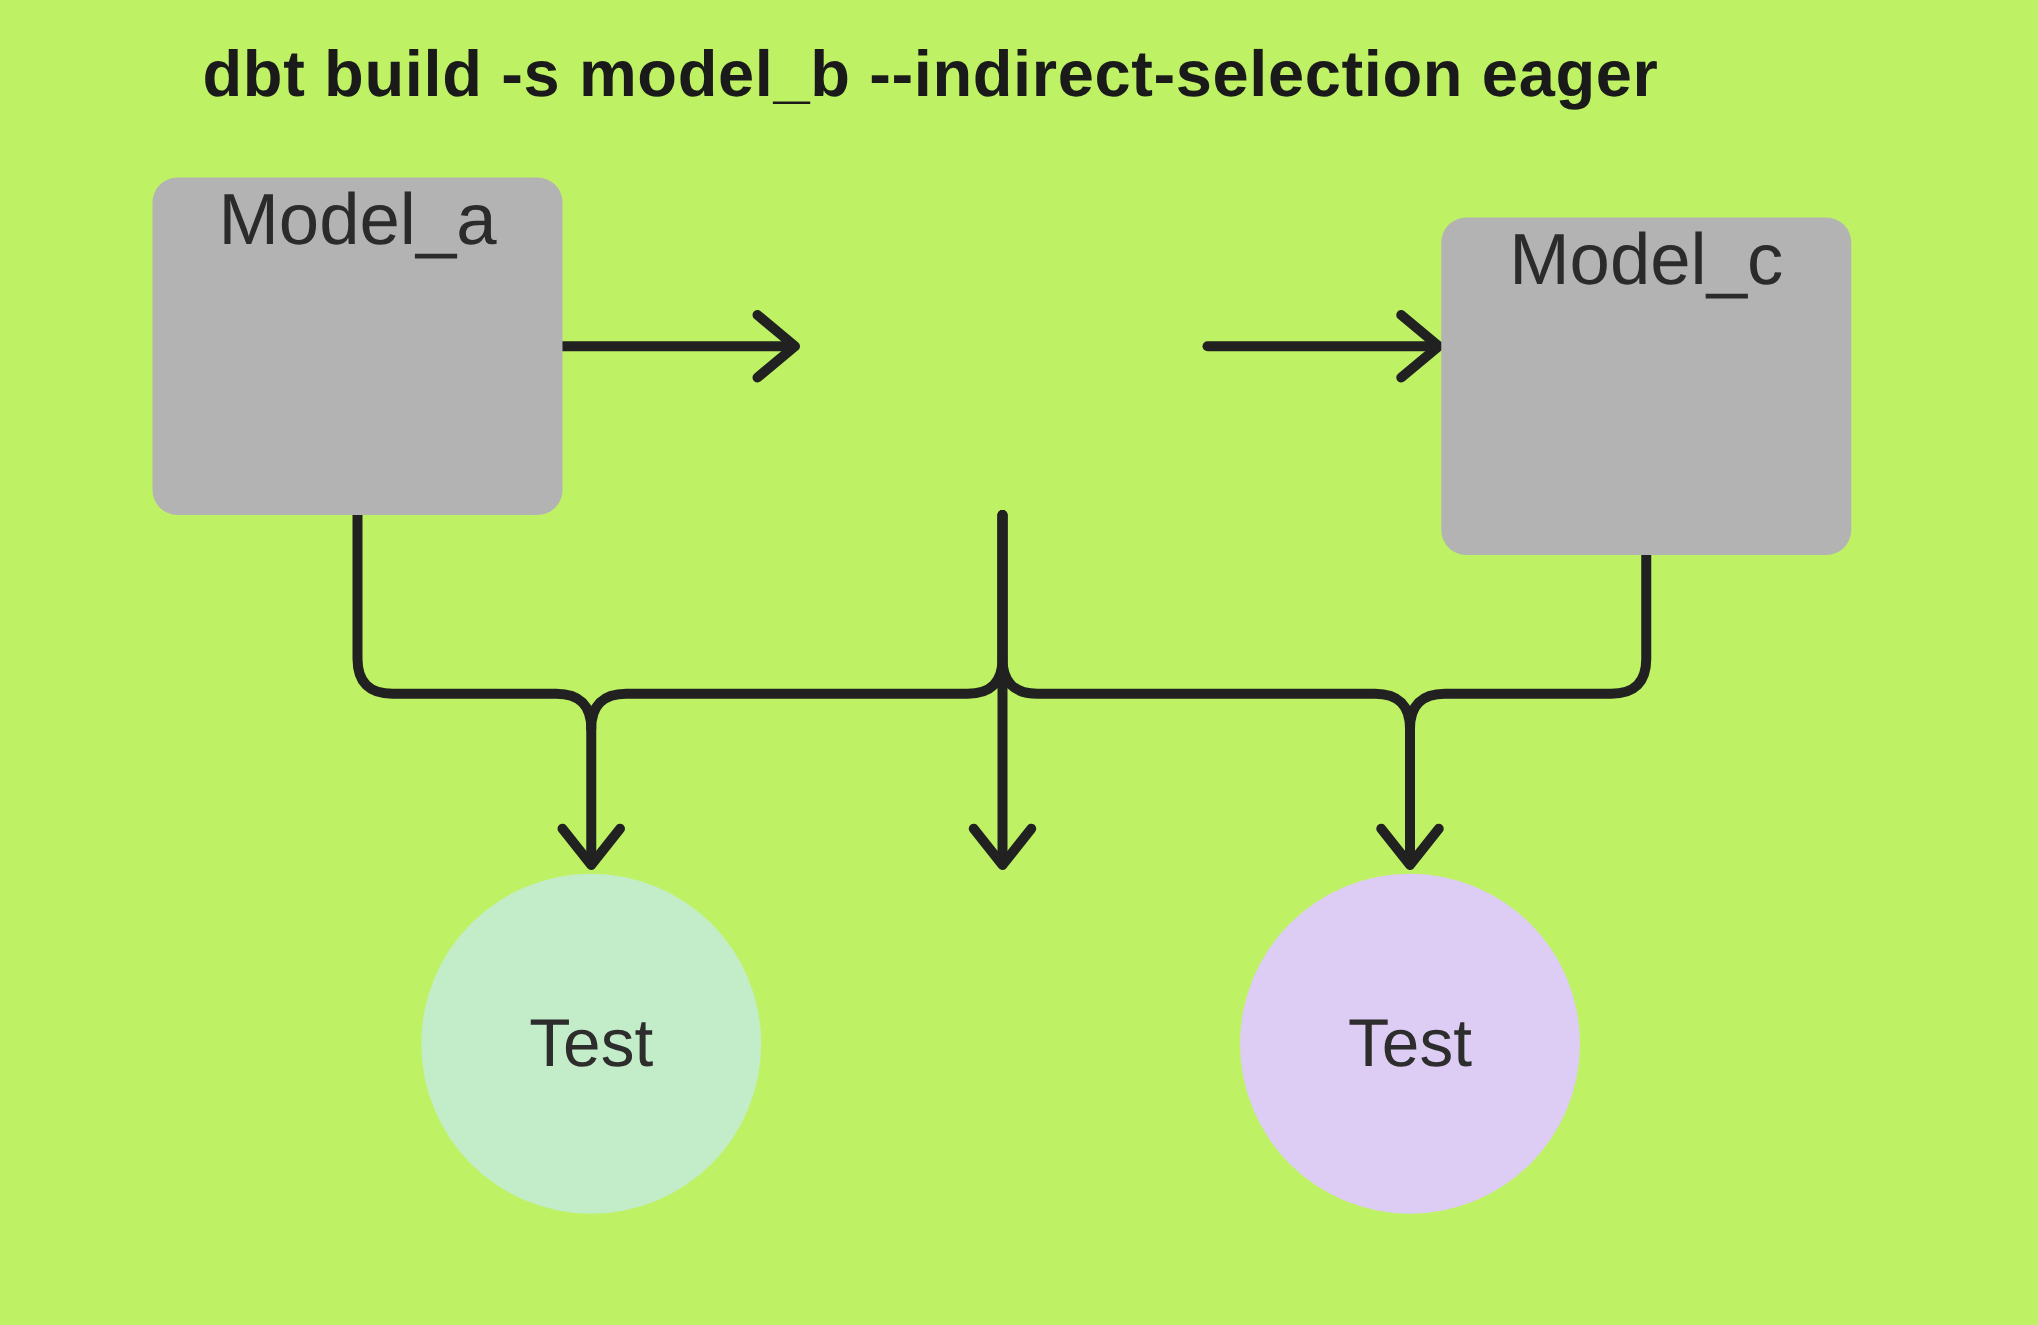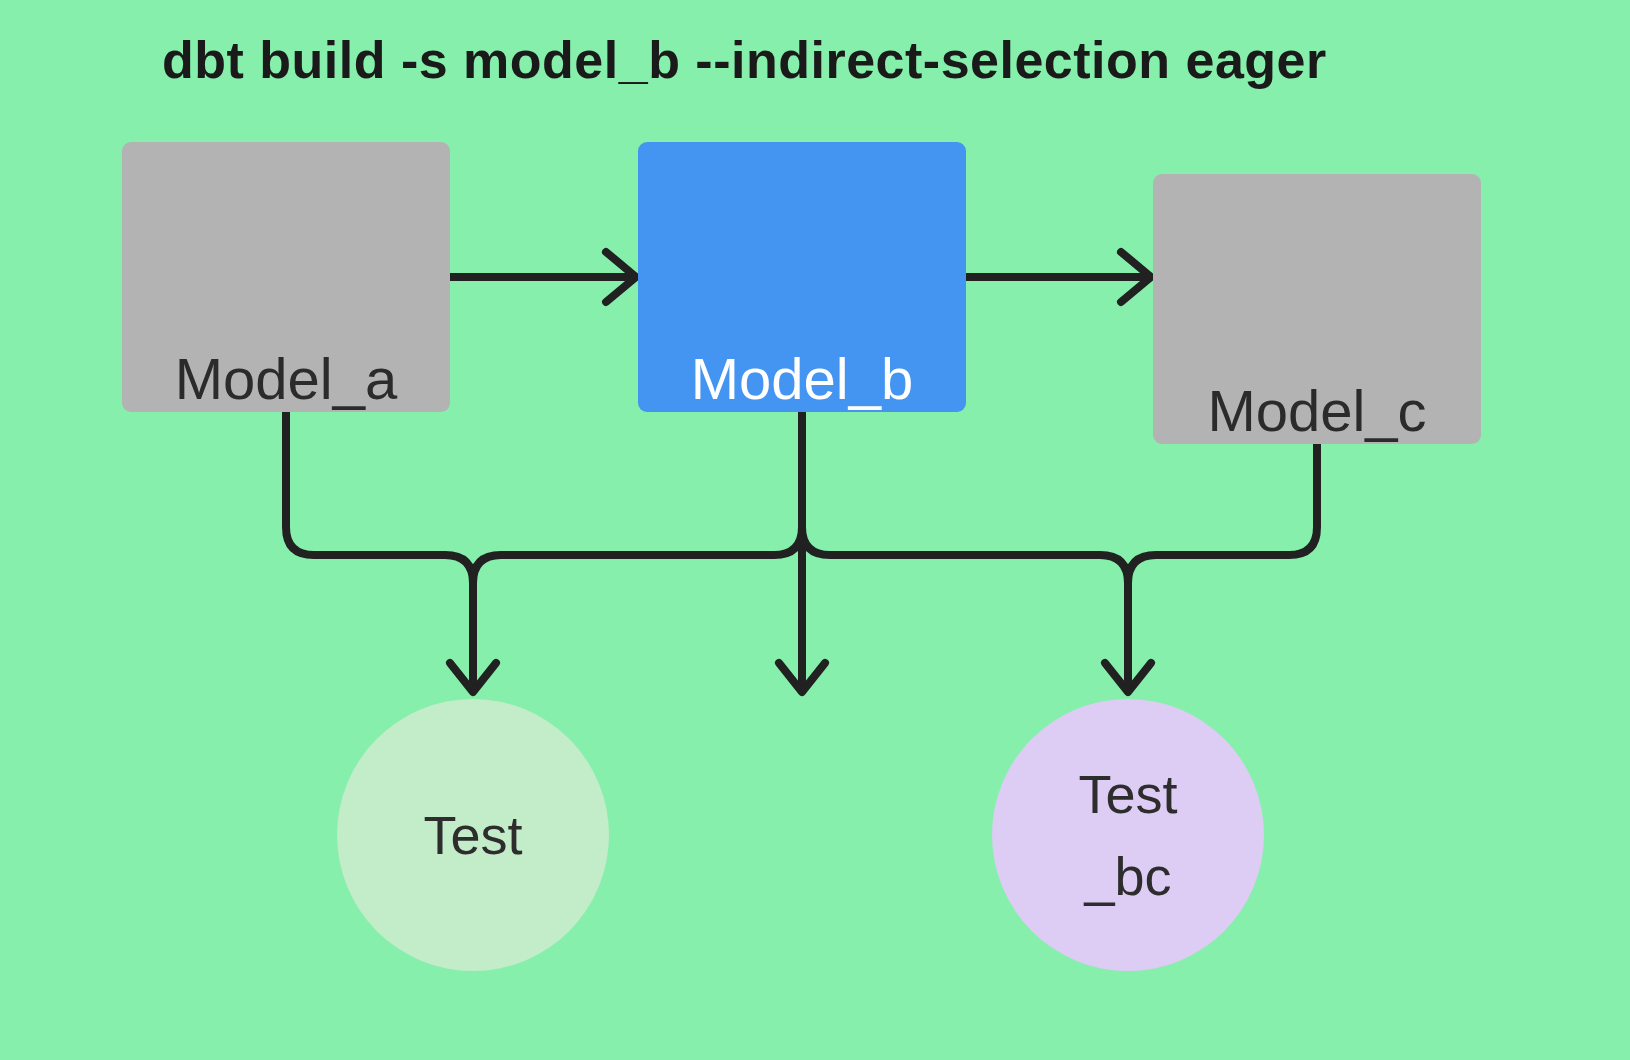--- a/index.html
+++ b/index.html
@@ -4,21 +4,21 @@
 <style>
   html, body {
     margin: 0;
     padding: 0;
     background: #ffffff;
   }
   .canvas {
     position: relative;
     width: 1630px;
     height: 1060px;
-    background: #86efac;
+    background: #bef264;
     overflow: hidden;
     font-family: "Liberation Sans", sans-serif;
   }
   .title {
     position: absolute;
     left: 162px;
     top: 30px;
     font-size: 52px;
     font-weight: 600;
     letter-spacing: 0.5px;
@@ -35,23 +35,23 @@
     stroke: #212121;
     stroke-width: 8;
     stroke-linecap: round;
     stroke-linejoin: round;
   }
   .node-box {
     position: absolute;
     top: 142px;
     width: 328px;
     height: 270px;
-    border-radius: 9px;
+    border-radius: 20px;
     display: flex;
-    align-items: flex-end;
+    align-items: flex-start;
     justify-content: center;
     font-size: 58px;
     font-weight: 500;
     color: #2b2b2b;
   }
   .box-a { left: 122px; background: #b3b3b3; }
   .box-b { left: 638px; background: #4495f2; color: #ffffff; }
   .box-c { left: 1153px; background: #b3b3b3; margin-top: 32px; }
   .node-circle {
     position: absolute;
@@ -100,31 +100,27 @@
 
     <path d="M 450 663 L 473 692 L 496 663"></path>
     <path d="M 779 663 L 802 692 L 825 663"></path>
     <path d="M 1105 663 L 1128 692 L 1151 663"></path>
   </svg>
 
   <div class="node-box box-a">
     <span>Model_a</span>
   </div>
 
-  <div class="node-box box-b">
-    <span>Model_b</span>
-  </div>
 
   <div class="node-box box-c">
     <span>Model_c</span>
   </div>
 
   <div class="node-circle circle-ab">
     <span>Test</span>
   </div>
 
 
   <div class="node-circle circle-bc">
     <span>Test</span>
-    <span>_bc</span>
   </div>
 
 </div>
 
 </body></html>

